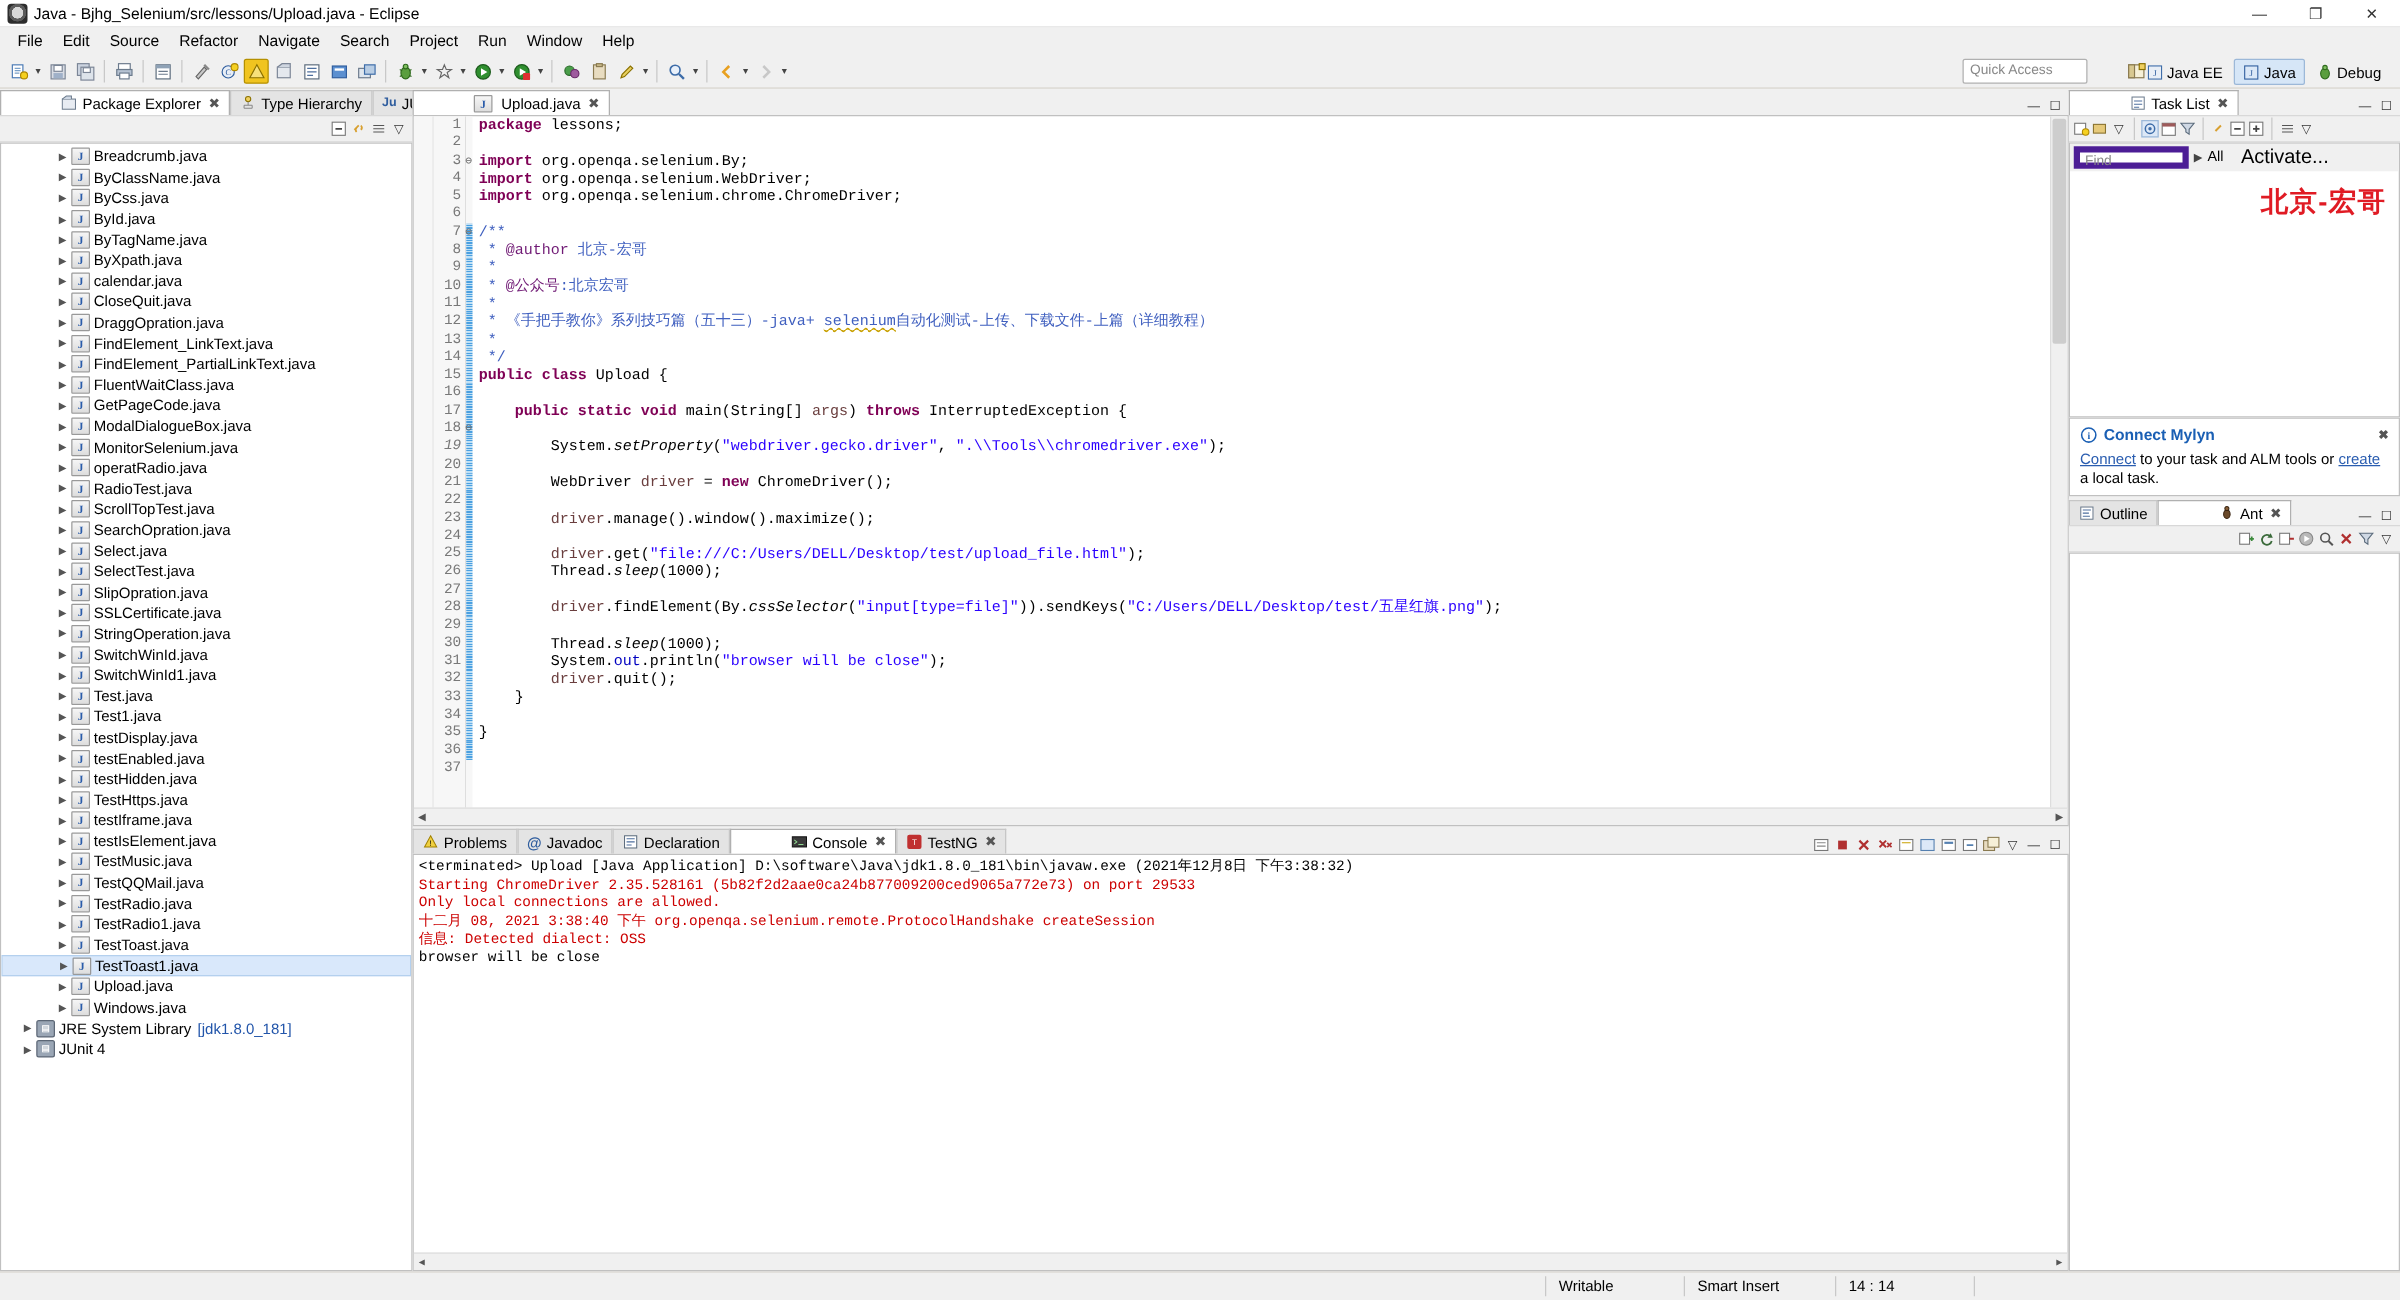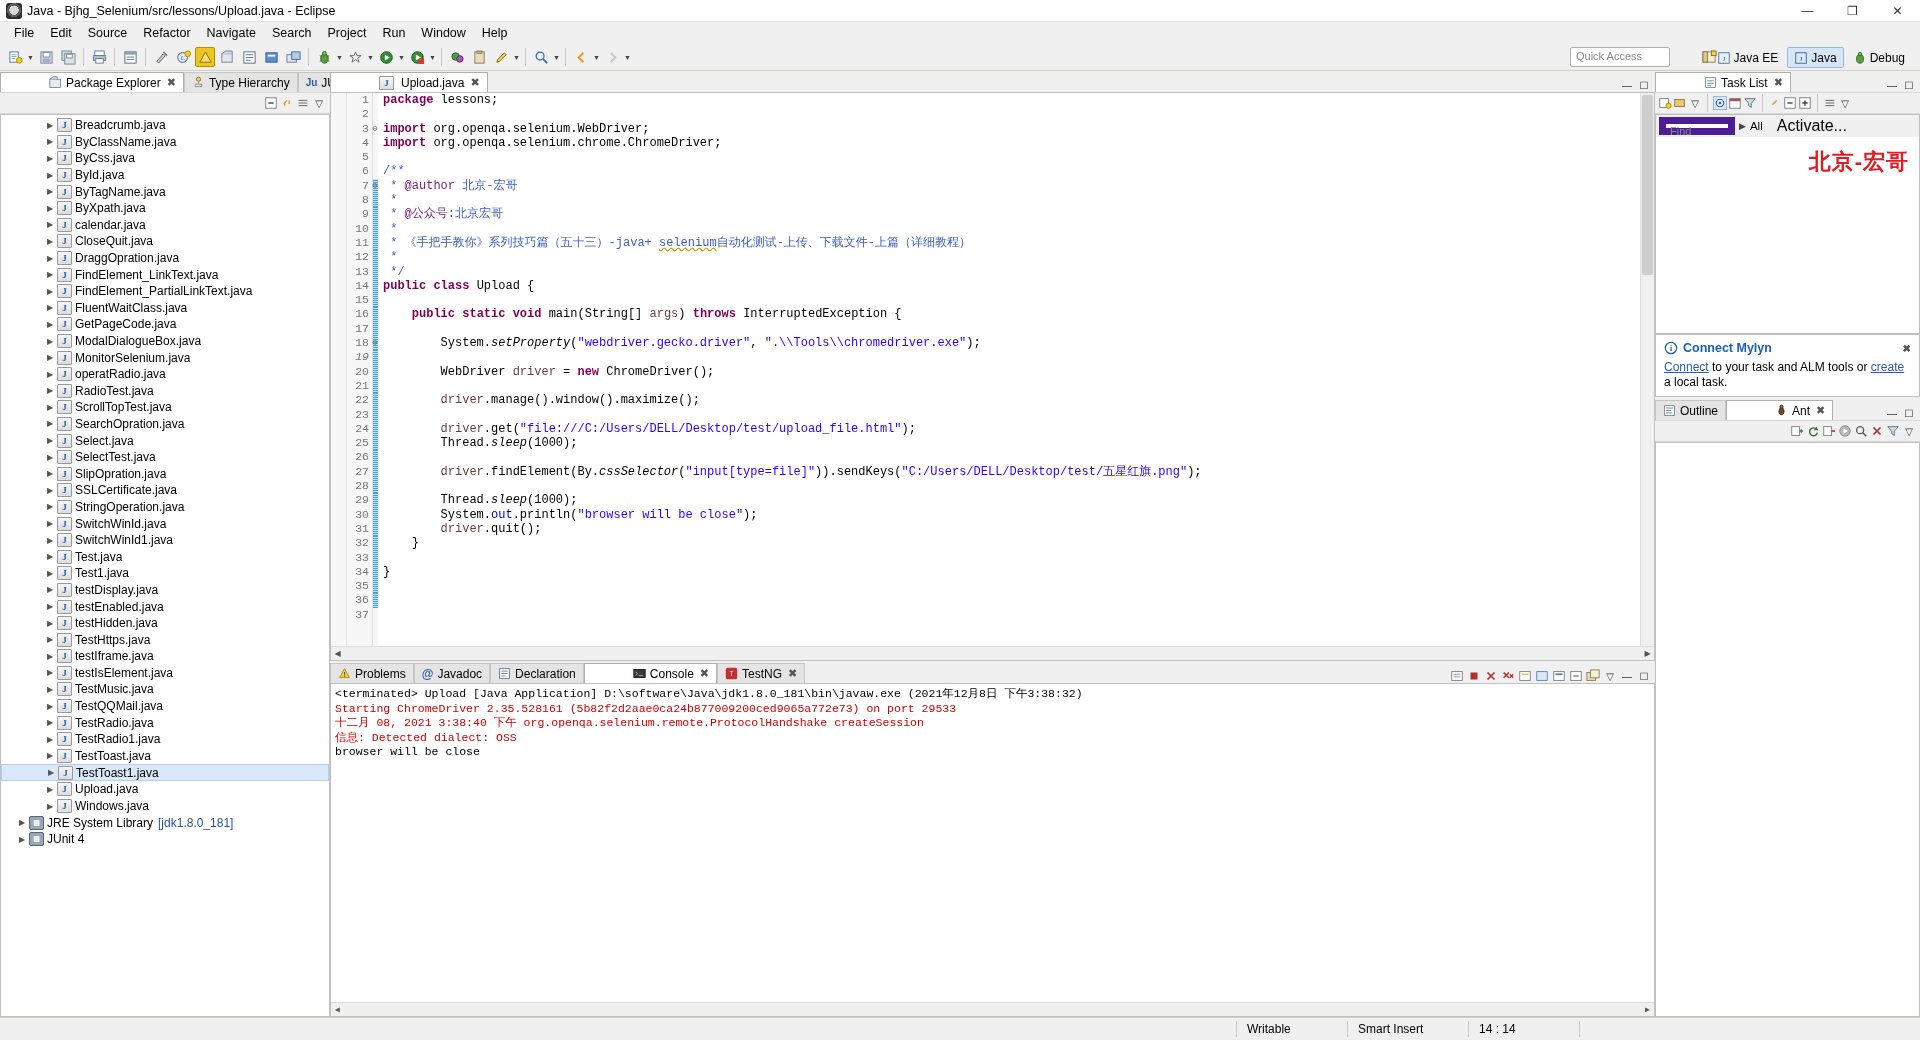--- a/index.html
+++ b/index.html
@@ -120,21 +120,21 @@
     font-family:"Liberation Mono","DejaVu Sans Mono",monospace; font-size:11.5px;
     padding:3px 4px; position:relative;
   }
   .cline { height:14.5px; line-height:14.5px; white-space:pre; }
   .c-red { color:#cc0000; }
   .c-blk { color:#000; }
   
   #right-col { width:265px; display:flex; flex-direction:column; }
   .tasklist-body { flex:0 0 220px; background:#fff; border:1px solid #c0c0c0; position:relative; }
   .find-row { height:22px; display:flex; align-items:center; gap:4px; padding:2px 3px; background:#f0f0f0; }
-  .find-box { width:76px; height:18px; background:#fff; border:7px solid #4c1d95; font-size:11px; color:#888; padding:1px 14px 1px 4px; position:relative;}
+  .find-box { width:92px; height:18px; background:#fff; border:5px solid #4c1d95; font-size:11px; color:#888; padding:1px 14px 1px 4px; position:relative;}
   .watermark {
     position:absolute; right:10px; top:32px; color:#e01b24;
     font-size:22px; font-weight:bold; letter-spacing:1px;
   }
   .mylyn-box { flex:0 0 auto; background:#fff; border:1px solid #c0c0c0; padding:6px 8px; position:relative;}
   .mylyn-title { color:#1a5fb4; font-weight:bold; font-size:12.5px; display:flex; align-items:center; gap:5px;}
   .mylyn-txt { font-size:12px; color:#000; margin-top:5px; line-height:15px;}
   .lnk { color:#2a5db0; text-decoration:underline; }
   .outline-body { flex:1 1 auto; background:#fff; border:1px solid #c0c0c0; }
   
@@ -726,20 +726,21 @@
             <div class="ln" style="background: repeating-linear-gradient(0deg, rgb(74, 159, 224) 0px, rgb(74, 159, 224) 1px, rgb(191, 224, 245) 1px, rgb(191, 224, 245) 2px);">&nbsp;</div>
             <div class="ln" style="background: repeating-linear-gradient(0deg, rgb(74, 159, 224) 0px, rgb(74, 159, 224) 1px, rgb(191, 224, 245) 1px, rgb(191, 224, 245) 2px);">&nbsp;</div>
             <div class="ln" style="background: repeating-linear-gradient(0deg, rgb(74, 159, 224) 0px, rgb(74, 159, 224) 1px, rgb(191, 224, 245) 1px, rgb(191, 224, 245) 2px);">&nbsp;</div>
             <div class="ln" style="background: repeating-linear-gradient(0deg, rgb(74, 159, 224) 0px, rgb(74, 159, 224) 1px, rgb(191, 224, 245) 1px, rgb(191, 224, 245) 2px);">&nbsp;</div>
             <div class="ln" style="background: repeating-linear-gradient(0deg, rgb(74, 159, 224) 0px, rgb(74, 159, 224) 1px, rgb(191, 224, 245) 1px, rgb(191, 224, 245) 2px);">&nbsp;</div>
             <div class="ln">&nbsp;</div>
           </div>
         <div class="code" id="code">
             <div class="ln"><span class="kw">package</span> lessons;</div>
             <div class="ln">&nbsp;</div>
+            <div class="ln"><span class="kw">import</span> org.openqa.selenium.By;</div>
             <div class="ln"><span class="kw">import</span> org.openqa.selenium.WebDriver;</div>
             <div class="ln"><span class="kw">import</span> org.openqa.selenium.chrome.ChromeDriver;</div>
             <div class="ln">&nbsp;</div>
             <div class="ln"><span class="jdoc">/**</span></div>
             <div class="ln"><span class="jdoc"> * </span><span class="jtag">@author</span><span class="jdoc"> 北京-宏哥</span></div>
             <div class="ln"><span class="jdoc"> * </span></div>
             <div class="ln"><span class="jdoc"> * </span><span class="jtag">@公众号</span><span class="jdoc">:北京宏哥</span></div>
             <div class="ln"><span class="jdoc"> * </span></div>
             <div class="ln"><span class="jdoc"> * 《手把手教你》系列技巧篇（五十三）-java+ </span><span class="jdoc squiggle">selenium</span><span class="jdoc">自动化测试-上传、下载文件-上篇（详细教程）</span></div>
             <div class="ln"><span class="jdoc"> * </span></div>
@@ -868,20 +869,21 @@
           </span>
           <span class="mini-btn">▽</span>
           <span class="mini-btn">―</span>
           <span class="mini-btn">☐</span>
         </div>
       </div>
       <div class="console-body">
         <div class="cline c-blk" style="color:#000;">&lt;terminated&gt; Upload [Java Application] D:\software\Java\jdk1.8.0_181\bin\javaw.exe (2021年12月8日 下午3:38:32)</div>
         <div id="console-lines">
             <div class="cline c-red">Starting ChromeDriver 2.35.528161 (5b82f2d2aae0ca24b877009200ced9065a772e73) on port 29533</div>
+            <div class="cline c-red">Only local connections are allowed.</div>
             <div class="cline c-red">十二月 08, 2021 3:38:40 下午 org.openqa.selenium.remote.ProtocolHandshake createSession</div>
             <div class="cline c-red">信息: Detected dialect: OSS</div>
             <div class="cline c-blk">browser will be close</div>
           </div>
         <div class="code-hscroll">
           <span class="sc-arrow">◀</span>
           <span class="sc-arrow">▶</span>
         </div>
       </div>
     </div>

